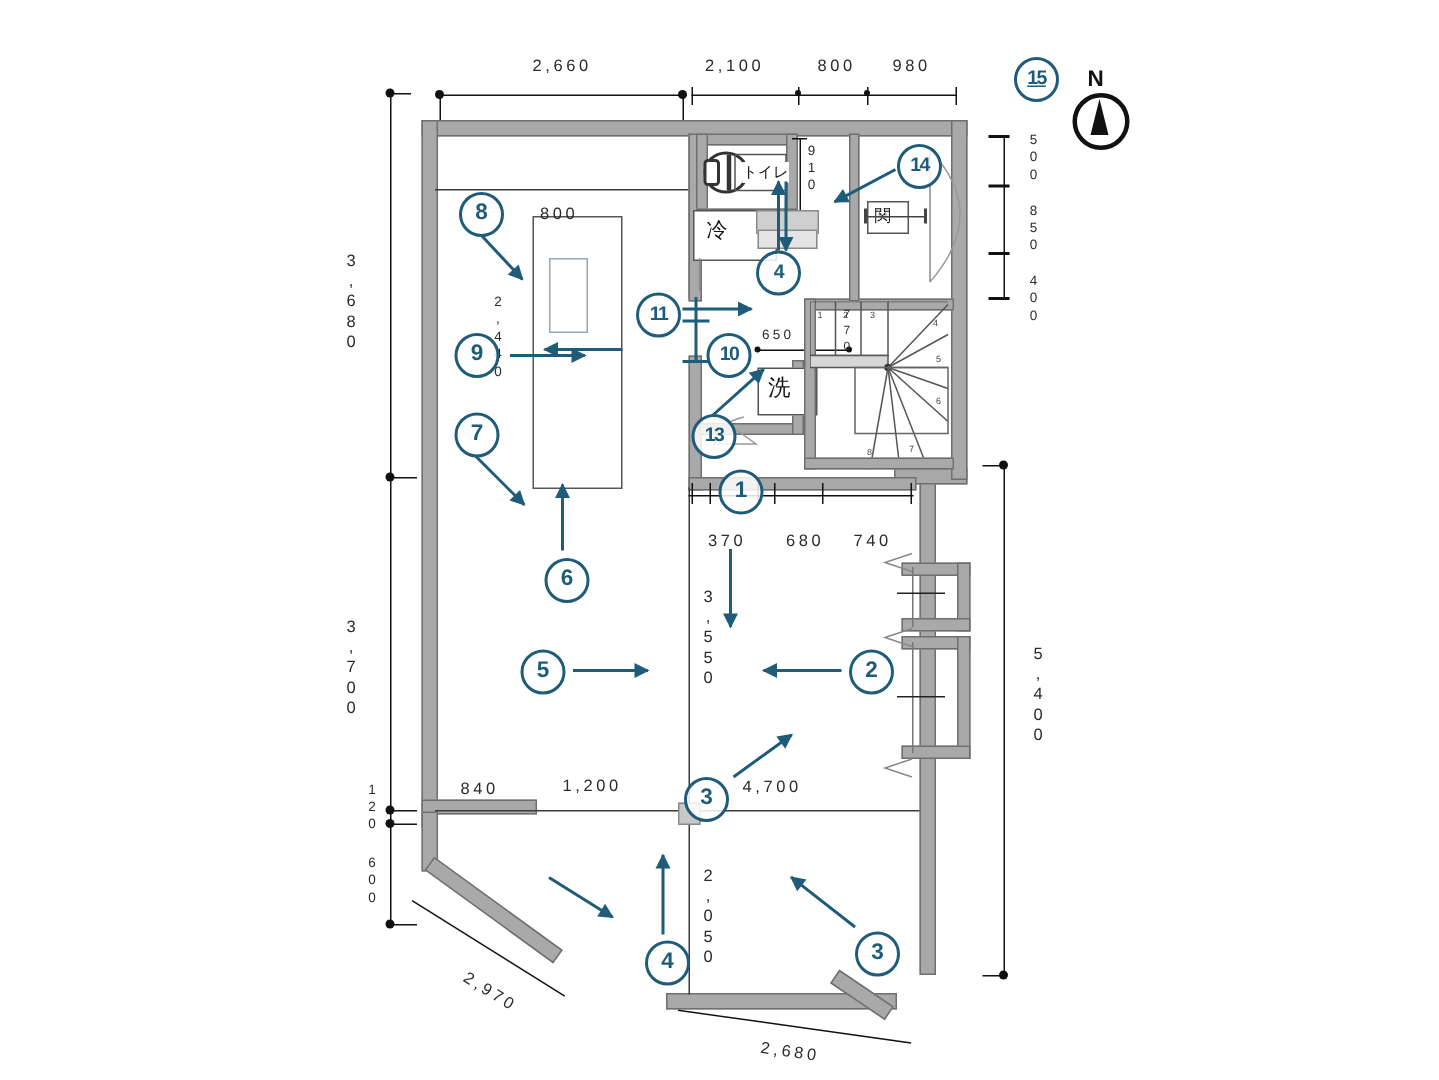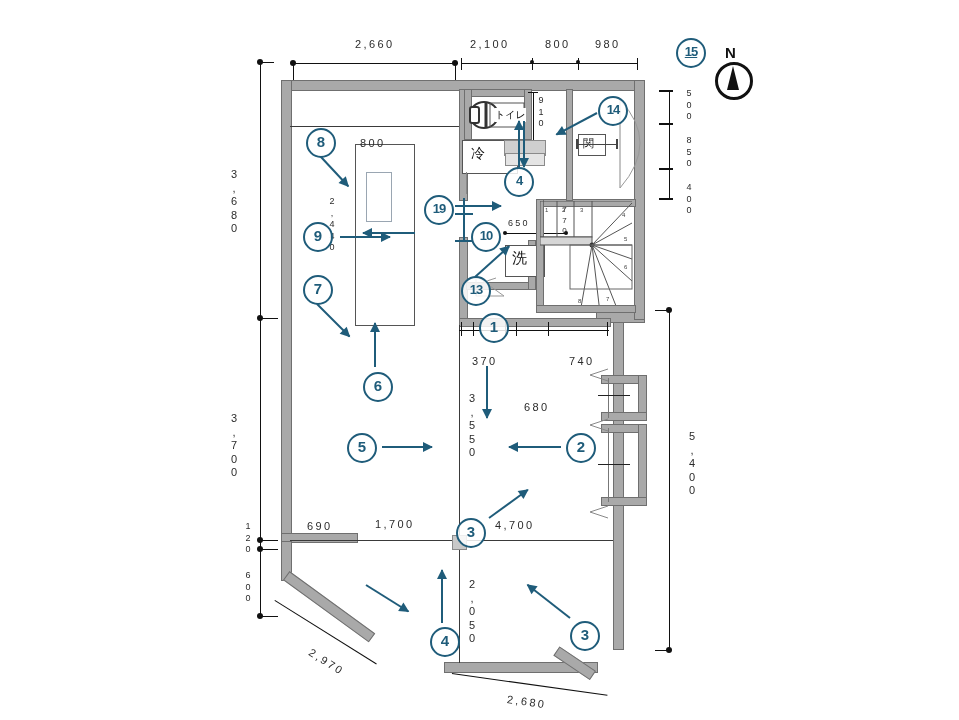--- a/index.html
+++ b/index.html
@@ -235,26 +235,26 @@
     </svg>
 
   <div class="dimline" style="left:459px;top:330px;width:150px;height:1px;"></div>
   <div class="tick" style="left:461px;top:322px;height:14px;"></div>
   <div class="tick" style="left:473px;top:322px;height:14px;"></div>
   <div class="tick" style="left:505px;top:322px;height:14px;"></div>
   <div class="tick" style="left:516px;top:322px;height:14px;"></div>
   <div class="tick" style="left:548px;top:322px;height:14px;"></div>
   <div class="tick" style="left:607px;top:322px;height:14px;"></div>
   <div class="dim" style="left:472px;top:355px;">370</div>
-  <div class="dim" style="left:524px;top:355px;margin-top:46px;">680</div>
+  <div class="dim" style="left:524px;top:355px;">680</div>
   <div class="dim" style="left:569px;top:355px;">740</div>
   <div class="dim v" style="left:466px;top:392px;">3,550</div>
 
-  <div class="dim" style="left:307px;top:520px;">690</div>
-  <div class="dim" style="left:375px;top:518px;">1,700</div>
+  <div class="dim" style="left:307px;top:520px;">840</div>
+  <div class="dim" style="left:375px;top:518px;">1,200</div>
   <div class="dim" style="left:495px;top:519px;">4,700</div>
   <div class="dim v" style="left:466px;top:578px;">2,050</div>
 
   <div class="dim rot" style="left:313px;top:646px;transform:rotate(32deg);">2,970</div>
   <div class="dim rot" style="left:508px;top:693px;transform:rotate(8deg);">2,680</div>
   <div class="dimline" style="left:275px;top:600px;width:120px;height:1px;transform:rotate(32deg);transform-origin:left top;"></div>
   <div class="dimline" style="left:452px;top:673px;width:157px;height:1px;transform:rotate(8deg);transform-origin:left top;"></div>
 
   <div class="cal" style="left:479px;top:313px;">1</div>
   <div class="arw" style="left:487px;top:365px;width:52px;transform:rotate(90deg);"></div>
@@ -287,21 +287,21 @@
 
   <div class="cal" style="left:303px;top:222px;">9</div>
   <div class="arw" style="left:340px;top:236px;width:50px;"></div>
 
   <div class="cal two" style="left:471px;top:222px;">10</div>
   <div class="arw" style="left:415px;top:232px;width:52px;transform:rotate(180deg);"></div>
   <div class="thin" style="left:463px;top:198px;width:2px;height:44px;background:#1f5c7a;"></div>
   <div class="thin" style="left:455px;top:213px;width:18px;height:2px;background:#1f5c7a;"></div>
   <div class="thin" style="left:455px;top:240px;width:18px;height:2px;background:#1f5c7a;"></div>
 
-  <div class="cal two" style="left:424px;top:195px;">19</div>
+  <div class="cal two" style="left:424px;top:195px;">11</div>
   <div class="arw" style="left:455px;top:205px;width:46px;"></div>
 
   <div class="cal two" style="left:504px;top:167px;">4</div>
   <div class="arw" style="left:519px;top:166px;width:46px;transform:rotate(-90deg);"></div>
   <div class="arw" style="left:524px;top:120px;width:46px;transform:rotate(90deg);"></div>
 
   <div class="cal two" style="left:461px;top:276px;">13</div>
   <div class="arw" style="left:475px;top:276px;width:46px;transform:rotate(-42deg);"></div>
 
   <div class="cal two" style="left:598px;top:96px;">14</div>

